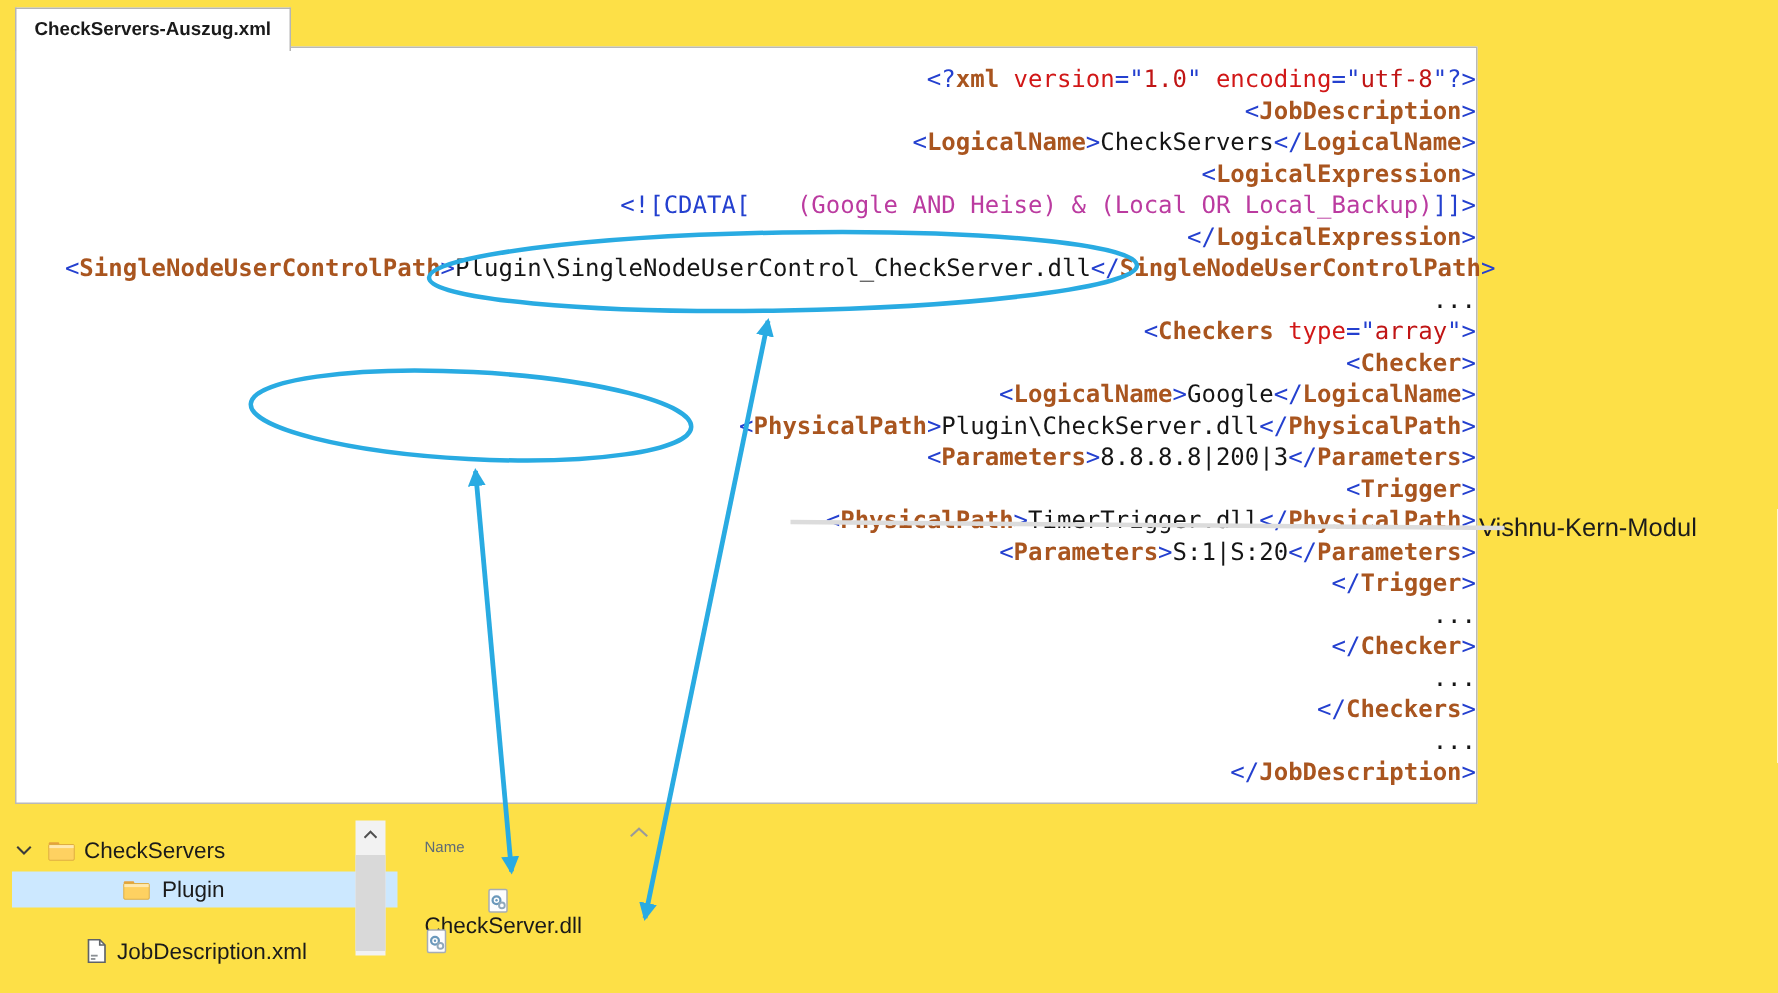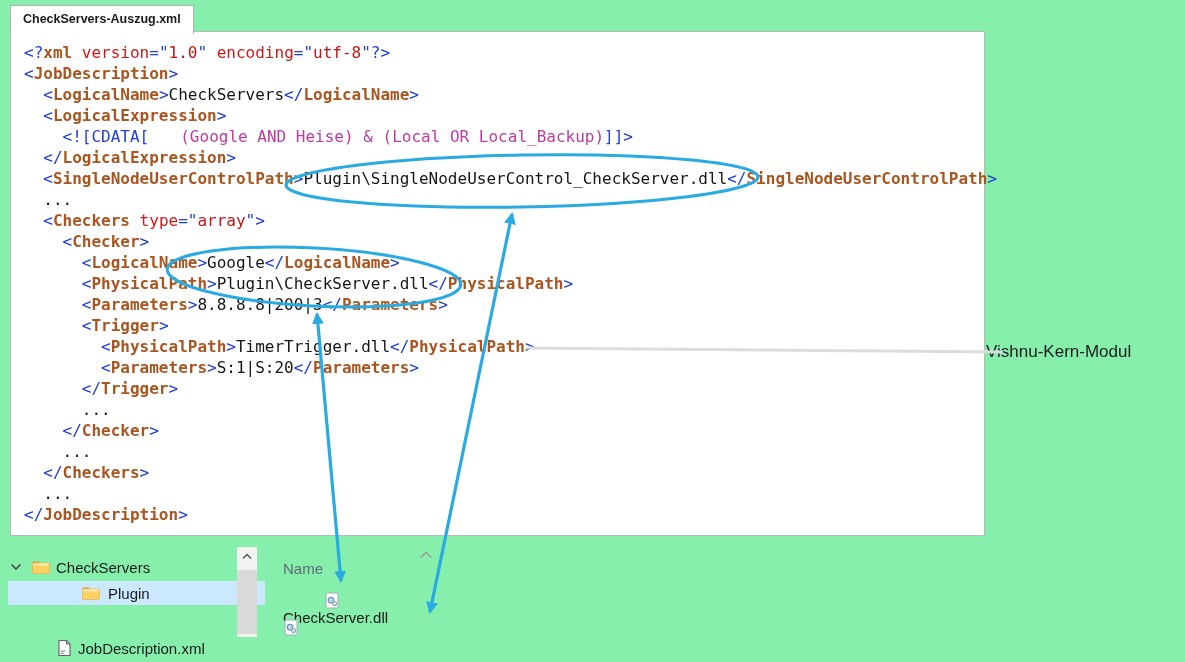--- a/index.html
+++ b/index.html
@@ -1,17 +1,17 @@
 <!DOCTYPE html>
 <html><head>
 <meta charset="utf-8">
 <style>
   html,body{margin:0;padding:0;background:#fff;}
-  #canvas{position:relative;width:1185px;height:662px;background:#86efac;overflow:hidden;
-          font-family:"Liberation Sans",sans-serif;}
+  #canvas{position:relative;width:1185px;height:662px;background:#fde047;overflow:hidden;
+          font-family:"Liberation Sans",sans-serif;text-align:right;}
 
   
   .tab{position:absolute;left:10px;top:5px;height:28px;z-index:2;background:#fff;
        border:1px solid #b5b5b5;border-bottom:none;padding:0 12px;line-height:27px;
        font-size:12.5px;font-weight:bold;color:#1a1a1a;}
 
   
   .code-panel{position:absolute;left:10px;top:31px;width:973px;height:503px;
               border:1px solid #b9b9b9;background:#fff;z-index:1;}
   .code{padding:10px 0 0 13px;font-family:"DejaVu Sans Mono","Liberation Mono",monospace;
@@ -28,30 +28,30 @@
   .overlay{position:absolute;left:0;top:0;z-index:3;pointer-events:none;}
 
   
   .kern-label{position:absolute;left:986px;top:342px;font-size:17px;color:#1c1c1c;z-index:2;}
 
   
   .tree-row{position:absolute;display:flex;align-items:center;font-size:15px;color:#1b1b1b;}
   .tree-row .lbl{white-space:nowrap;}
   .row-1{left:10px;top:556px;height:22px;}
   .row-2{left:8px;top:581px;width:257px;height:24px;background:#cce8ff;padding-left:74px;box-sizing:border-box;}
-  .row-3{left:10px;top:636px;height:24px;padding-left:47px;}
+  .row-3{left:10px;top:622px;height:24px;padding-left:47px;}
   .gap6{margin-right:6px;} .gap8{margin-right:8px;} .gap10{margin-right:10px;}
 
   
   .vscroll{position:absolute;left:237px;top:547px;width:20px;height:90px;background:#f2f2f2;}
   .vscroll .thumb{position:absolute;left:0;top:23px;width:20px;height:64px;background:#d9d9d9;}
   .vscroll .up{position:absolute;left:5px;top:6px;}
 
   
-  .list-header{position:absolute;left:283px;top:560px;font-size:15px;color:#5e6a77;}
+  .list-header{position:absolute;left:283px;top:560px;font-size:10px;color:#5e6a77;}
   .sort-ind{position:absolute;left:419px;top:551px;}
   .file-row{position:absolute;display:flex;align-items:center;font-size:15px;color:#191919;flex-direction:column;}
   .file-row .ic{margin-right:7px;flex:none;}
   .frow-1{left:283px;top:592px;height:18px;}
   .frow-2{left:283px;top:619px;height:18px;}
   svg{display:block;}
 </style>
 </head>
 <body>
 

